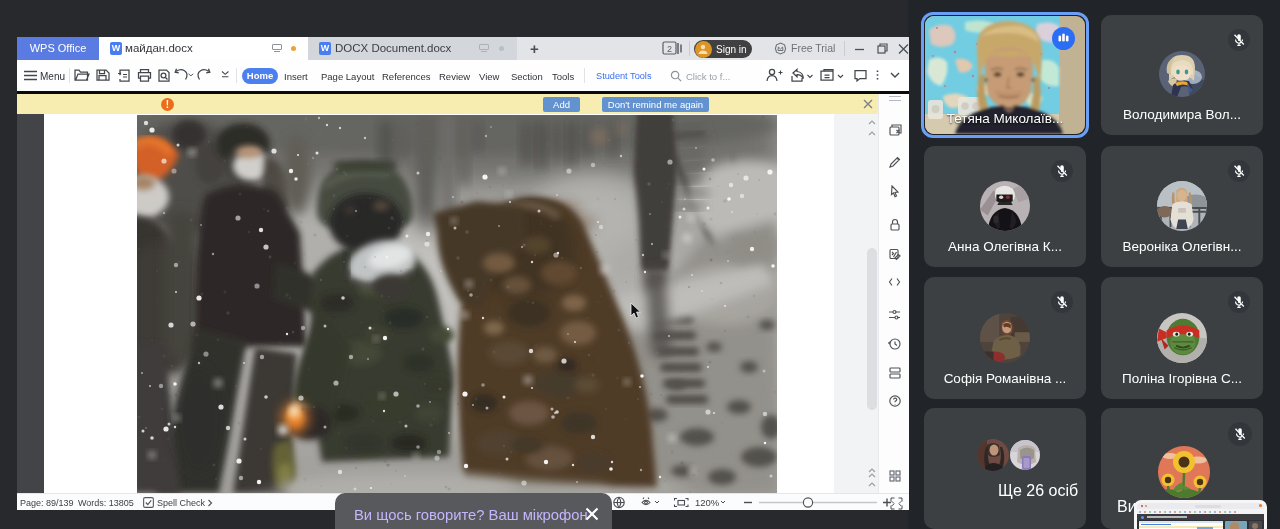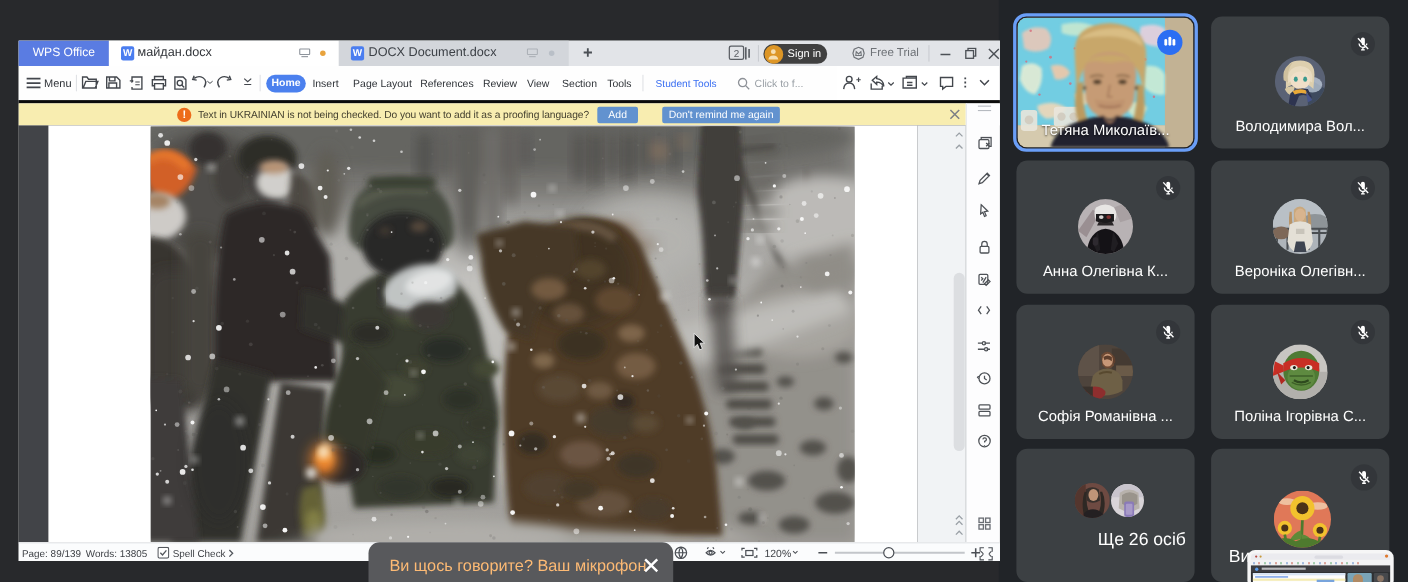--- a/index.html
+++ b/index.html
@@ -34,21 +34,21 @@
 #page{position:absolute;left:27px;top:0;width:790px;height:379px;background:#ffffff;}
 #photo{position:absolute;left:120px;top:78px;width:640px;height:378px;}
 #scrollzone{position:absolute;left:817px;top:77px;width:44px;height:379px;background:#f1f3f5;}
 #sthumb{position:absolute;left:33px;top:134px;width:10px;height:162px;background:#dcdee1;border-radius:5px;}
 #rpanel{position:absolute;left:861px;top:57px;width:31px;height:399px;background:#fdfdfe;border-left:1px solid #e7e9ec;}
 
 #statusbar{position:absolute;left:0;top:456px;width:892px;height:17px;background:#fbfcfd;border-top:1px solid #e4e6e8;}
 .stxt{position:absolute;top:4px;font-size:9px;color:#3e4146;white-space:nowrap;}
 
 #toast{position:absolute;left:335px;top:493px;width:277px;height:36px;background:#58595c;border-radius:10px 10px 0 0;}
-#toast span{position:absolute;left:19px;top:14px;font-size:14.8px;color:#fdba74;white-space:nowrap;}
+#toast span{position:absolute;left:19px;top:14px;font-size:14.8px;color:#c4b5fd;white-space:nowrap;}
 
 .tile{position:absolute;width:162px;background:#3c4043;border-radius:10px;}
 .name{position:absolute;text-align:center;font-size:13px;color:#fff;white-space:nowrap;overflow:hidden;}
 .micoff{position:absolute;border-radius:50%;background:#33363a;}
 .avatar{position:absolute;border-radius:50%;overflow:hidden;}
 
 #thumb{position:absolute;left:1134px;top:500px;width:133px;height:35px;box-sizing:border-box;background:#f6f6f6;border-radius:7px;border:3px solid #f6f6f6;overflow:hidden;}
 </style></head>
 <body>
 <div id="stage">
@@ -154,21 +154,20 @@
     <path d="M73 8 l2.5 2.5 l2.5 -2.5" stroke-width="1.1"></path>
     <path d="M90 3.5 h11 v8 h-6 l-3 2.5 v-2.5 h-2 Z"></path>
     <path d="M112.5 3.5 v1.6 M112.5 7.2 v1.6 M112.5 10.9 v1.6" stroke-width="1.6"></path>
     <path d="M126 6 l4 4 l4 -4" stroke-width="1.4"></path>
   </g>
 </svg>
 </div>
   <div id="blackline"></div>
   <div id="ybar">
     <div id="ybang">!</div>
-    <div id="ytxt">Text in UKRAINIAN is not being checked. Do you want to add it as a proofing language?</div>
     <div class="ybtn" style="left:526px;width:37px;text-align:center;">Add</div>
     <div class="ybtn" style="left:585px;width:107px;">Don't remind me again</div>
     <svg id="yx" viewBox="0 0 12 12">
           <path d="M2 2 L10 10 M10 2 L2 10" stroke="#7d8086" stroke-width="1.4" fill="none"></path>
         </svg>
   </div>
   <div id="docarea">
         <div id="page"></div>
       </div>
   <div id="photo">

